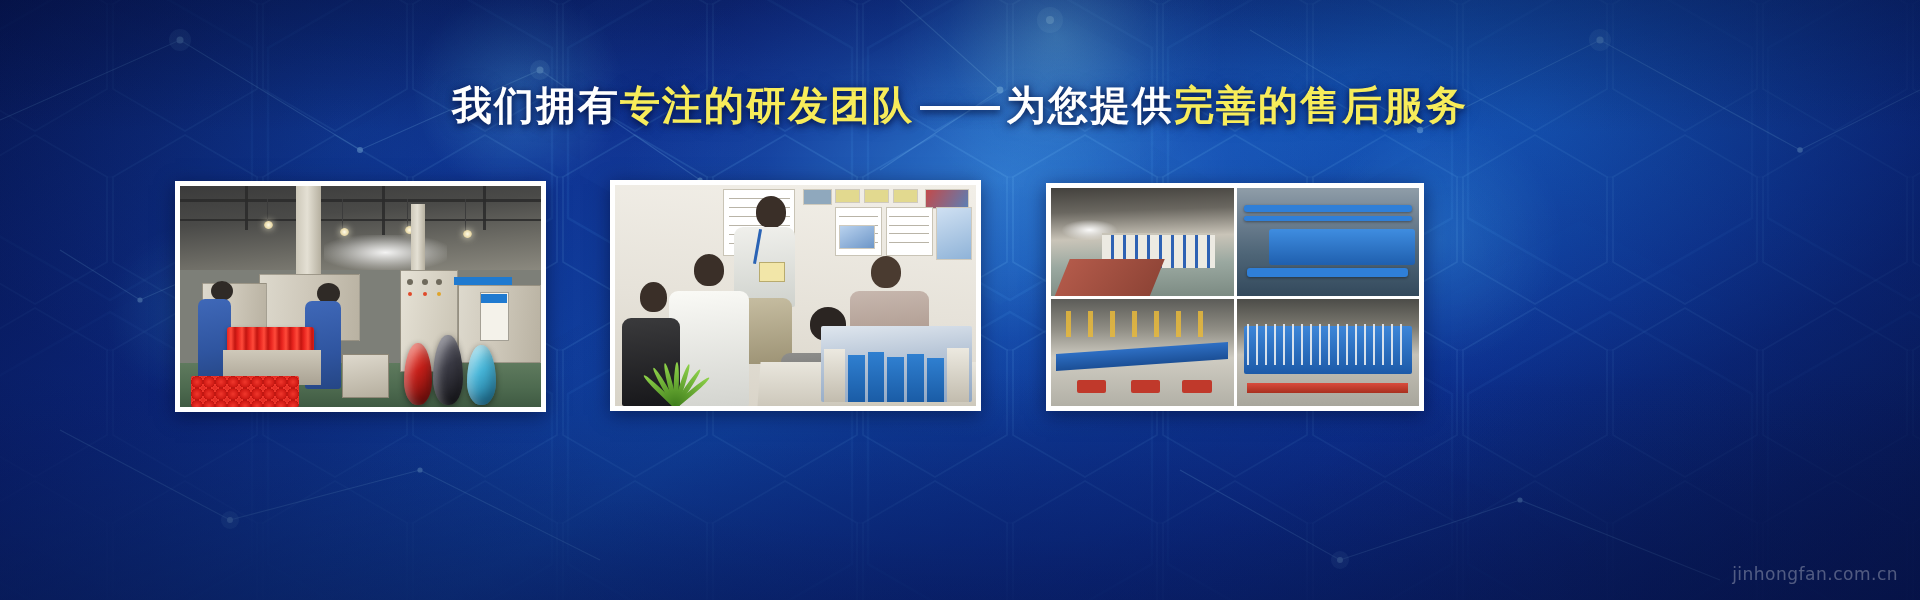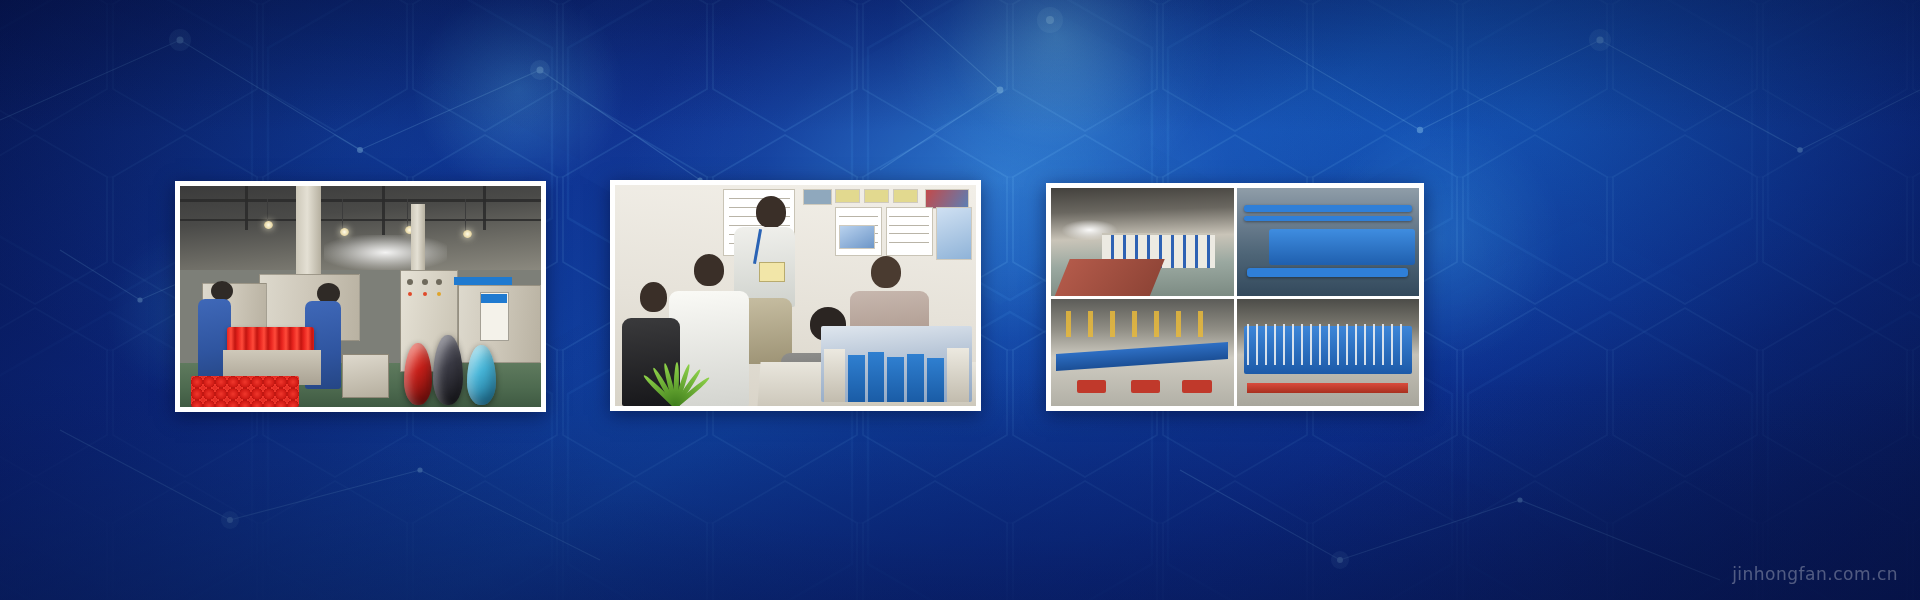--- a/index.html
+++ b/index.html
@@ -384,20 +384,23 @@
           <circle cx="1050" cy="20" r="13"></circle>
         <circle cx="1340" cy="560" r="9"></circle>
           <circle cx="230" cy="520" r="9"></circle>
       </g>
     </svg>
   </div>
 
   <div class="bg-glow"></div>
   <div class="bg-vignette"></div>
 
+  <div class="headline">
+    <span class="hl-w">我们拥有</span><span class="hl-y">专注的研发团队</span><span class="hl-dash">——</span><span class="hl-w">为您提供</span><span class="hl-y">完善的售后服务</span>
+  </div>
 
   <div class="panel" id="panel-1">
     <div class="panel-inner">
       <div class="p1-sky"></div>
       <div class="p1-roofbeam" style="left:0;top:6%;width:100%;height:3px;"></div>
       <div class="p1-roofbeam" style="left:0;top:15%;width:100%;height:2px;"></div>
       <div class="p1-roofbeam" style="left:18%;top:0;width:3px;height:20%;"></div>
       <div class="p1-roofbeam" style="left:56%;top:0;width:3px;height:22%;"></div>
       <div class="p1-roofbeam" style="left:84%;top:0;width:3px;height:20%;"></div>
       <div class="p1-bright"></div>

